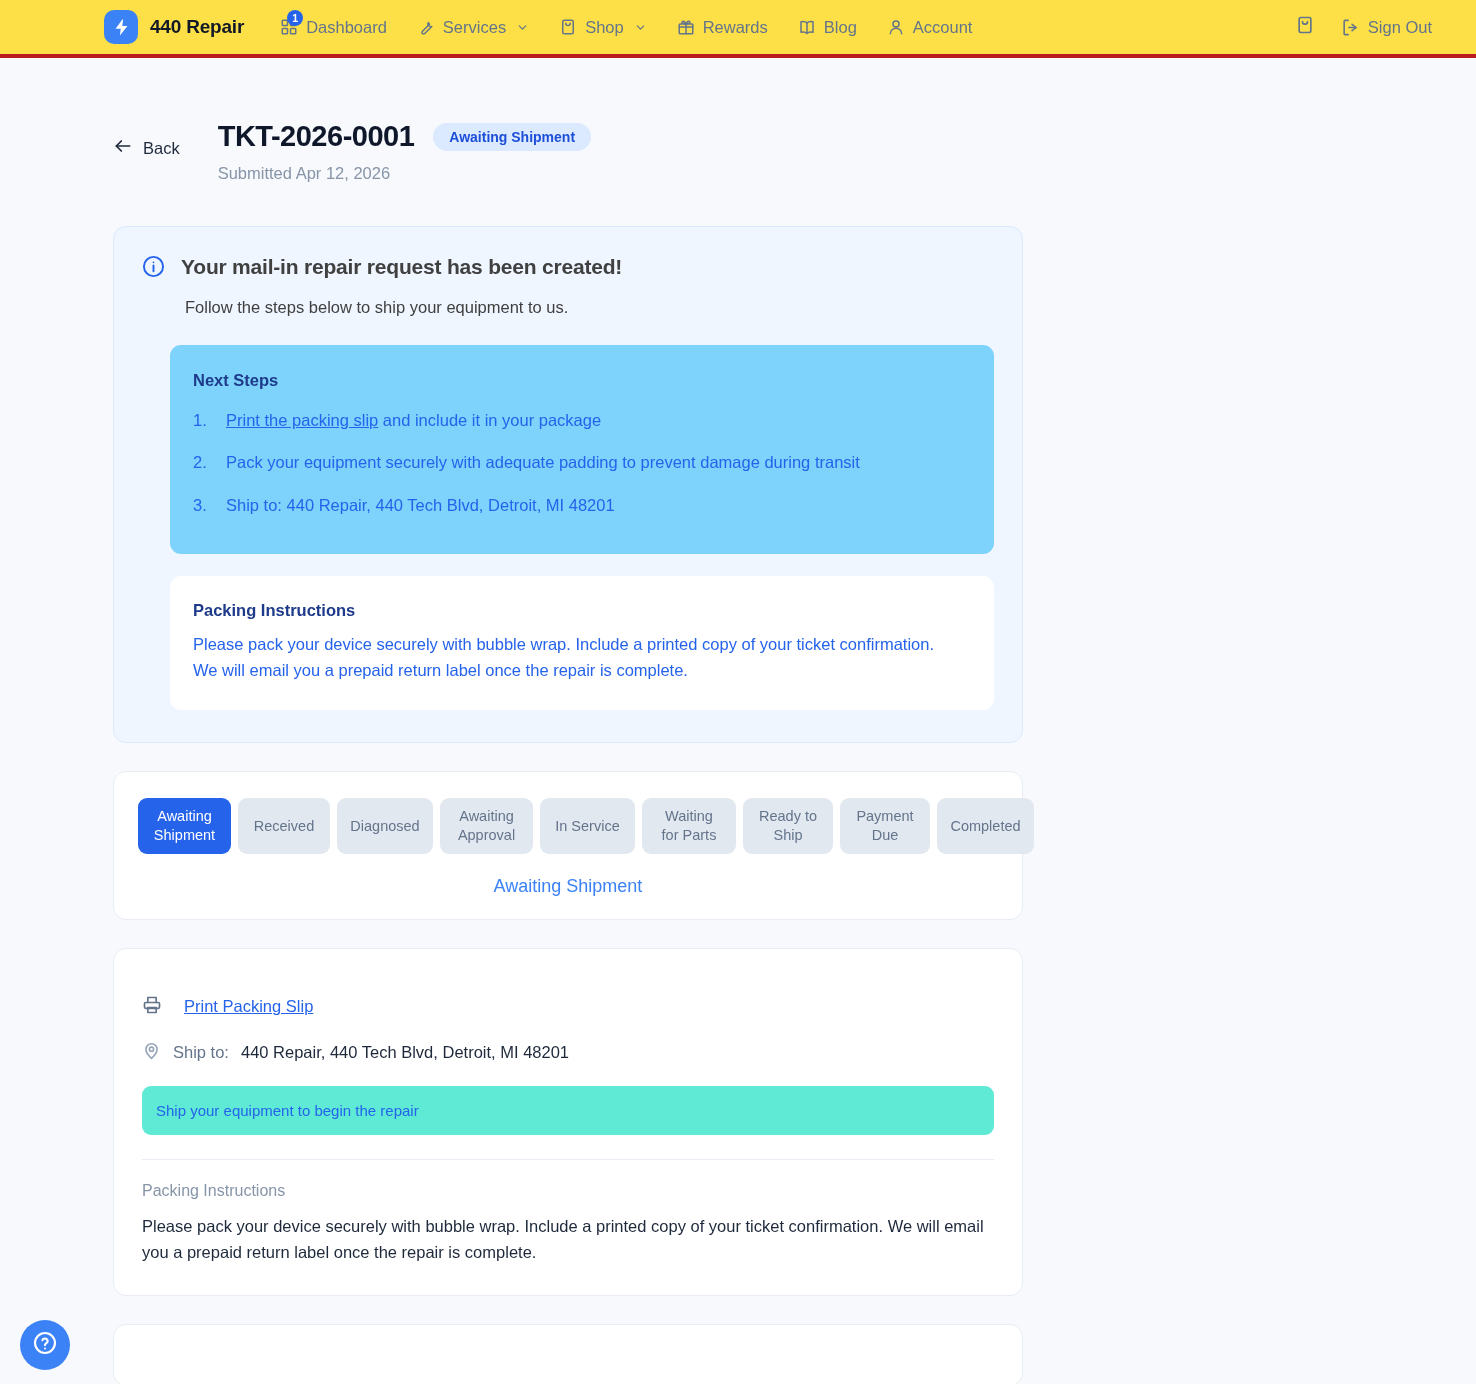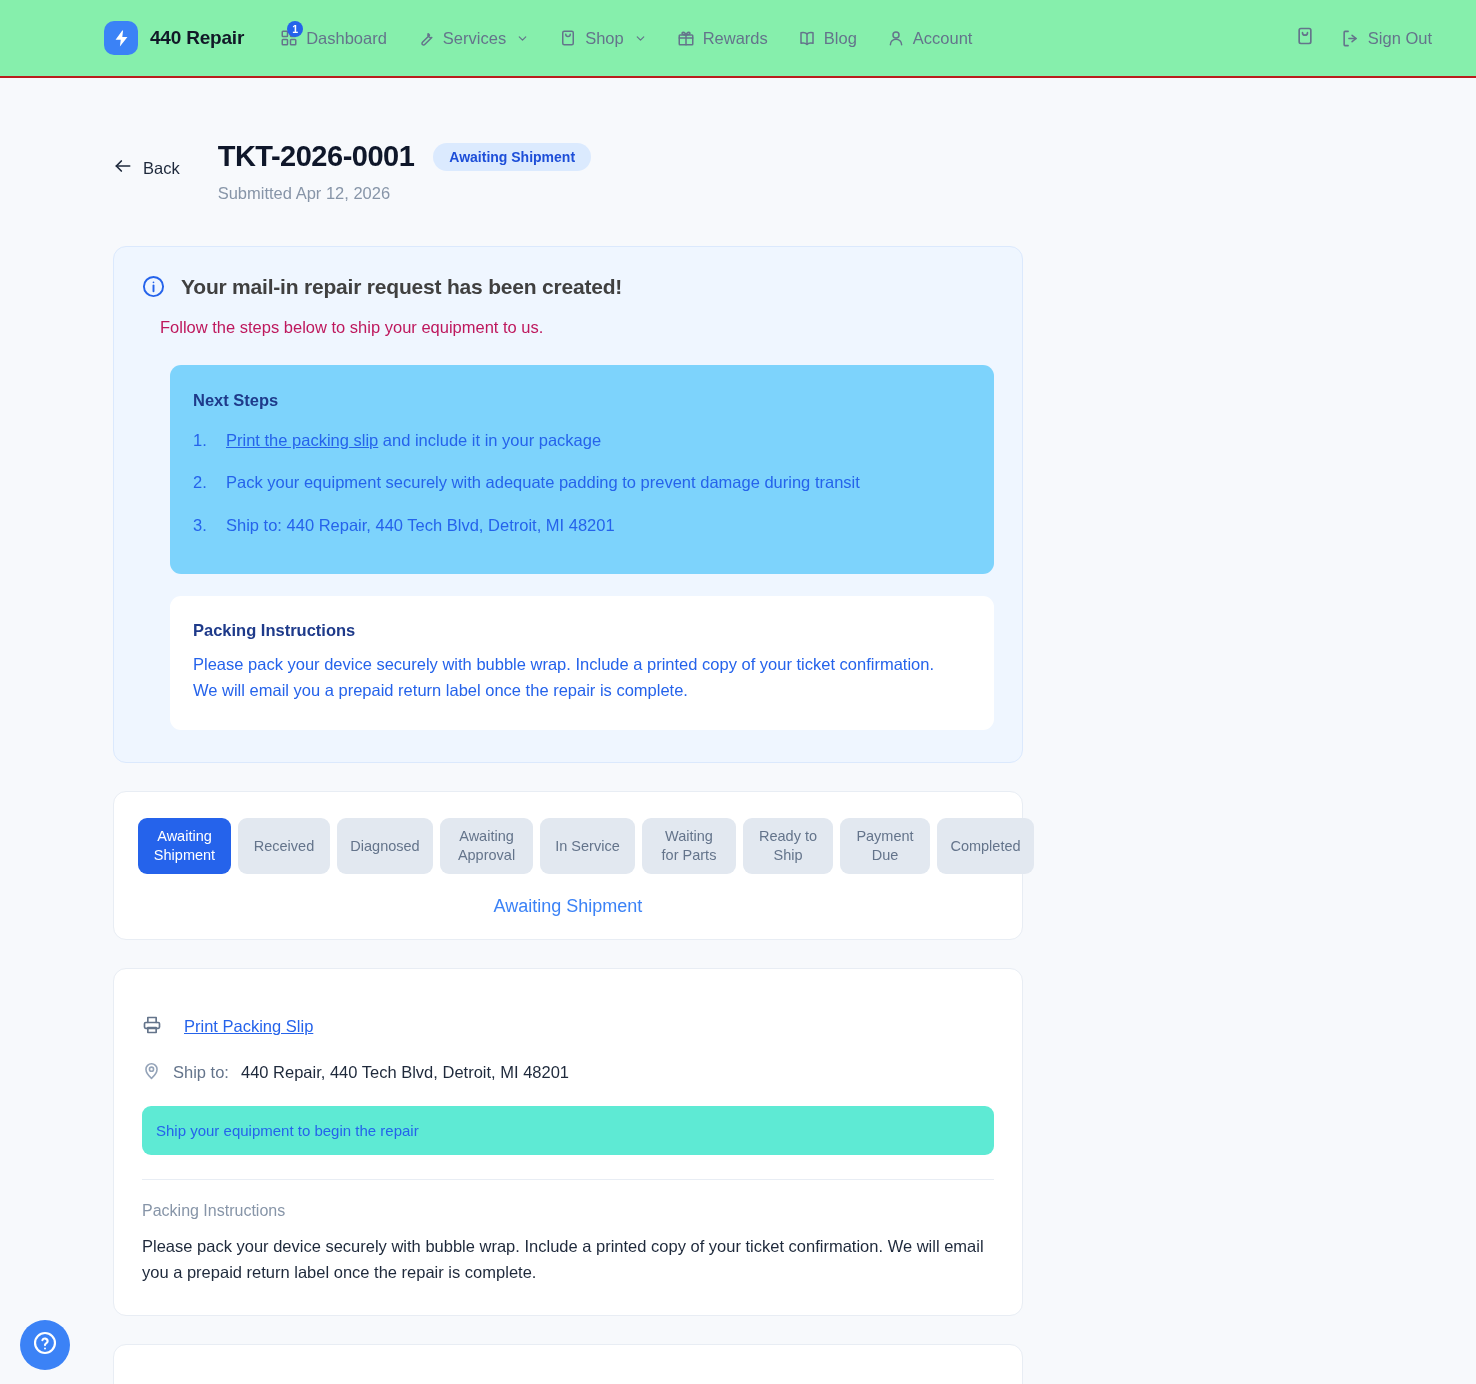--- a/index.html
+++ b/index.html
@@ -12,23 +12,23 @@
 
   body {
     font-family: "Liberation Sans", sans-serif;
     background: #f7f9fc;
     color: #1e293b;
     -webkit-font-smoothing: antialiased;
   }
 
   
   .navbar {
-    height: 78px;
-    background: #86efac;
-    border-bottom: 2px solid #b91c1c;
+    height: 58px;
+    background: #fde047;
+    border-bottom: 4px solid #b91c1c;
     display: flex;
     align-items: center;
     padding: 0 44px 0 104px;
     position: relative;
   }
   .brand {
     display: flex;
     align-items: center;
     gap: 12px;
     margin-right: 36px;
@@ -144,23 +144,23 @@
     gap: 16px;
   }
   .info-title {
     font-size: 21px;
     font-weight: bold;
     color: #404040;
     letter-spacing: -0.2px;
   }
   .info-sub {
     margin-top: 16px;
-    margin-left: 18px;
-    font-size: 16.5px;
-    color: #be185d;
+    margin-left: 43px;
+    font-size: 16.5px;
+    color: #404040;
   }
   .inner-card {
     margin-top: 28px;
     margin-left: 28px;
     margin-right: 0;
     background: #7dd3fc;
     border-radius: 11px;
     padding: 26px 28px 28px 23px;
   }
   .inner-card h4 {

